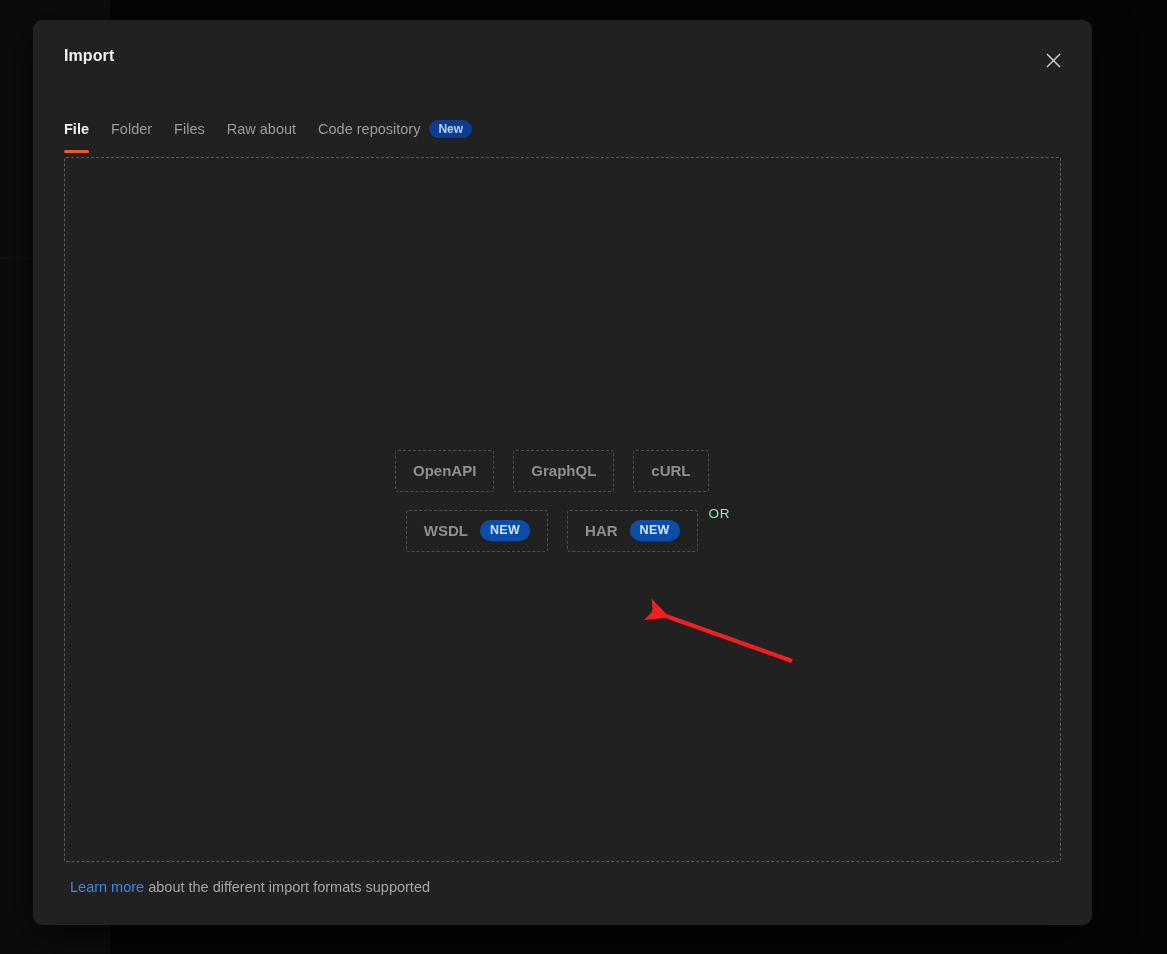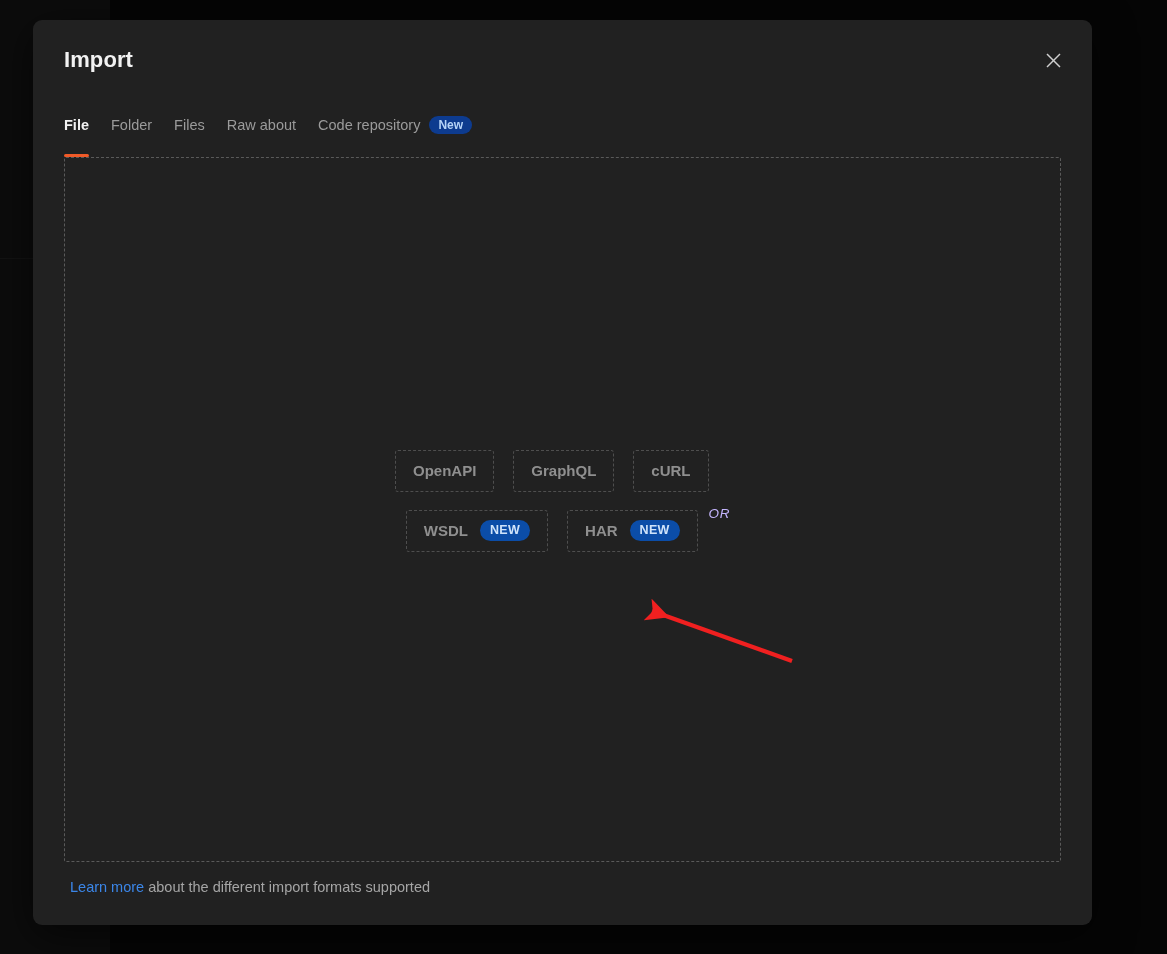--- a/index.html
+++ b/index.html
@@ -57,21 +57,21 @@
     height: 905px;
     background: #212121;
     border-radius: 9px;
     box-shadow: 0 10px 40px rgba(0,0,0,.6);
   }
 
   .modal-title {
     position: absolute;
     left: 31px;
     top: 27px;
-    font-size: 22px;
+    font-size: 16px;
     font-weight: bold;
     color: #f2f2f2;
     letter-spacing: .1px;
   }
 
   .close-btn {
     position: absolute;
     right: 22px;
     top: 23px;
     width: 34px;
@@ -92,21 +92,21 @@
     display: flex;
     align-items: center;
     gap: 22px;
     height: 30px;
   }
   .tab {
     position: relative;
     font-size: 14.5px;
     color: #9b9b9b;
     cursor: pointer;
-    padding-bottom: 24px;
+    padding-bottom: 16px;
     display: flex;
     align-items: center;
     gap: 9px;
     white-space: nowrap;
     margin-top: 27px;
   }
   .tab.active {
     color: #f2f2f2;
     font-weight: bold;
   }
@@ -174,25 +174,24 @@
     color: #cfe3fa;
     font-size: 12.5px;
     font-weight: bold;
     border-radius: 11px;
     padding: 4px 10px;
     line-height: 1;
     letter-spacing: .3px;
   }
 
   .or-text {
-    color: #c4b5fd;
+    color: #86efac;
     font-size: 13.5px;
     letter-spacing: .6px;
     margin-top: 7px;
-    font-style: italic;
   }
 
   .upload-btn {
     background: #3a3a3a;
     color: #f0f0f0;
     border: none;
     border-radius: 4px;
     font-size: 15px;
     font-weight: bold;
     font-family: "Liberation Sans", sans-serif;

